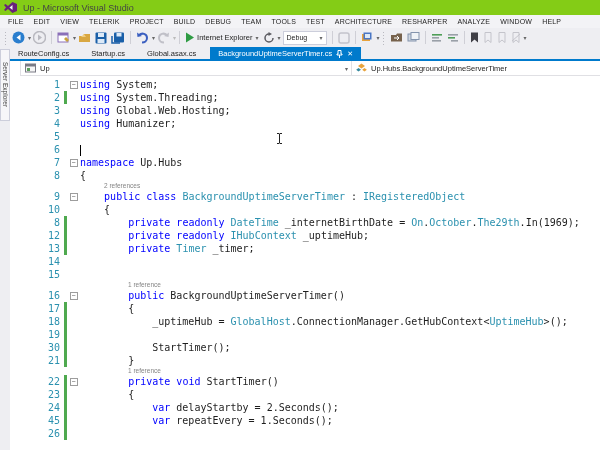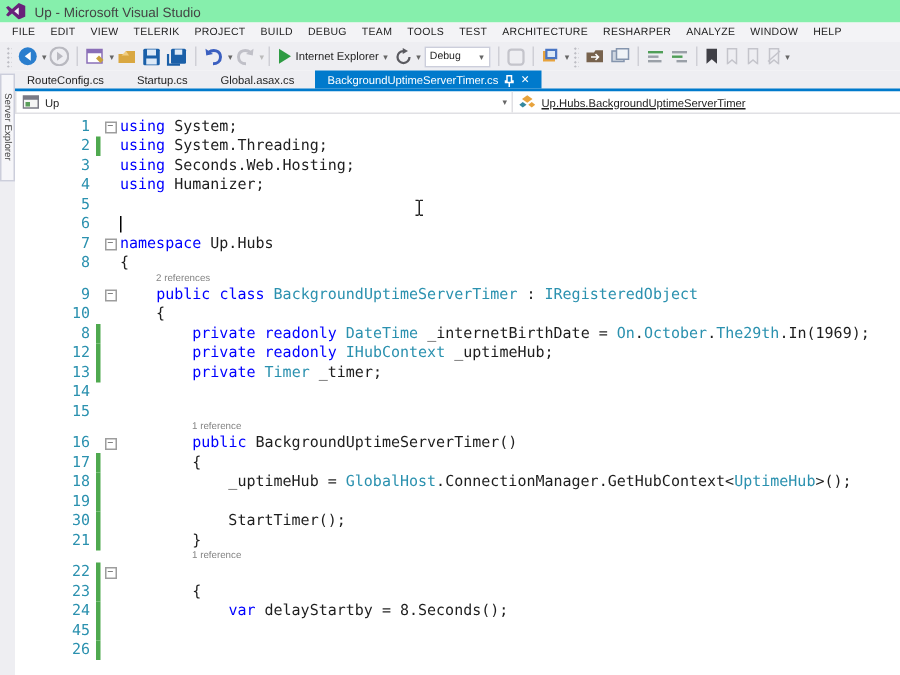--- a/index.html
+++ b/index.html
@@ -3,21 +3,21 @@
 <meta charset="utf-8">
 <style>
   * { margin:0; padding:0; box-sizing:border-box; }
   html,body { width:600px; height:450px; overflow:hidden; }
   body {
     font-family:"Liberation Sans", sans-serif;
     background:#fff; color:#1e1e1e; position:relative;
     width:600px; height:450px;
   }
   
-  .titlebar { height:15px; background:#86efac; display:flex; align-items:center; padding-left:4px;text-align:center; }
+  .titlebar { height:15px; background:#84cc16; display:flex; align-items:center; padding-left:4px;text-align:center; }
   .vs-logo { width:13px; height:11px; margin-right:6px; flex:0 0 auto; }
   .title-text { font-size:9px; color:#444; }
   
   .menubar { height:13px; background:#f3f3f6; display:flex; align-items:center; padding-left:3px; }
   .menu-item { font-size:7px; color:#1e1e1e; padding:0 5px; cursor:default; letter-spacing:.2px; }
   
   .toolbar { height:19px; background:#eeeef2; display:flex; align-items:center; padding-left:2px; }
   .tbtn { display:inline-flex; align-items:center; justify-content:center; height:16px; padding:0 1px; margin:0 1px; }
   .tsep { width:1px; height:13px; background:#cfcfd6; margin:0 3px; }
   .tdd { font-size:6px; color:#666; margin-left:1px; }
@@ -28,25 +28,25 @@
   .combo { display:flex; align-items:center; justify-content:space-between; width:44px; height:14px;
     background:#fff; border:1px solid #cccedb; font-size:7px; padding:0 3px; margin:0 2px; }
   
   .tabstrip { height:14px; background:#eeeef2; display:flex; align-items:center; padding-left:10px;
     border-bottom:2px solid #007acc; }
   .tab { font-size:7.5px; color:#1e1e1e; padding:2px 8px 1px 8px; margin-right:6px; cursor:default; white-space:nowrap; }
   .tab.active { background:#007acc; color:#fff; display:flex; align-items:center; gap:4px; }
   .tab .tclose { font-size:7px; line-height:7px; }
   
   .navbar { height:15px; background:#fff; border-bottom:1px solid #e0e0e4; display:flex; align-items:stretch;
-    margin-left:10px; border-left:1px solid #e0e0e4; }
+    margin-left:20px; border-left:1px solid #e0e0e4; }
   .nav-left { flex:0 0 330px; display:flex; align-items:center; padding:0 3px 0 4px; }
   .nav-left .spacer { flex:1; }
   .nav-divider { width:1px; background:#e0e0e4; }
-  .nav-right { flex:1; display:flex; align-items:center; padding:0 4px;text-decoration:underline; }
+  .nav-right { flex:1; display:flex; align-items:center; padding:0 4px; }
   .nav-text { font-size:7.5px; color:#1e1e1e; margin-left:4px; white-space:nowrap; }
   .nav-dd { font-size:6px; color:#666; }
   
   .left-rail { position:absolute; left:0; top:47px; bottom:0; width:10px; background:#eeeef2; }
   .vtab { position:absolute; left:0; top:2px; width:10px; height:72px; background:#f6f6f9;
     border:1px solid #cccedb; display:flex; align-items:center; justify-content:center; }
   .vtab span { writing-mode:vertical-rl; font-size:6.5px; color:#424242; white-space:nowrap; }
   
   .editor { position:absolute; left:10px; right:0; top:77px; bottom:0; background:#fff; overflow:hidden;
     font-family:"DejaVu Sans Mono","Liberation Mono",monospace; }
@@ -308,21 +308,21 @@
       <div class="row">
         <span class="gut-num">2</span>
         <span class="gut-chg green"></span>
         <span class="gut-fold"></span>
         <span class="code"><span class="tok-k">using</span><span class="tok-p"> System.Threading;</span></span>
       </div>
       <div class="row">
         <span class="gut-num">3</span>
         <span class="gut-chg"></span>
         <span class="gut-fold"></span>
-        <span class="code"><span class="tok-k">using</span><span class="tok-p"> Seconds.Web.Hosting;</span></span>
+        <span class="code"><span class="tok-k">using</span><span class="tok-p"> Global.Web.Hosting;</span></span>
       </div>
       <div class="row">
         <span class="gut-num">4</span>
         <span class="gut-chg"></span>
         <span class="gut-fold"></span>
         <span class="code"><span class="tok-k">using</span><span class="tok-p"> Humanizer;</span></span>
       </div>
       <div class="row">
         <span class="gut-num">5</span>
         <span class="gut-chg"></span>
@@ -438,37 +438,39 @@
       </div>
       <div class="row-lens">
         <span class="lens-text" style="margin-left: 118px;">1 reference</span>
       </div>
       <div class="row">
         <span class="gut-num">22</span>
         <span class="gut-chg green"></span>
         <span class="gut-fold">
           <span class="fold-box">−</span>
         </span>
+        <span class="code"><span class="tok-p">        </span><span class="tok-k">private</span><span class="tok-p"> </span><span class="tok-k">void</span><span class="tok-p"> StartTimer()</span></span>
       </div>
       <div class="row">
         <span class="gut-num">23</span>
         <span class="gut-chg green"></span>
         <span class="gut-fold"></span>
         <span class="code"><span class="tok-p">        {</span></span>
       </div>
       <div class="row">
         <span class="gut-num">24</span>
         <span class="gut-chg green"></span>
         <span class="gut-fold"></span>
-        <span class="code"><span class="tok-p">            </span><span class="tok-k">var</span><span class="tok-p"> delayStartby = 8.Seconds();</span></span>
+        <span class="code"><span class="tok-p">            </span><span class="tok-k">var</span><span class="tok-p"> delayStartby = 2.Seconds();</span></span>
       </div>
       <div class="row">
         <span class="gut-num">45</span>
         <span class="gut-chg green"></span>
         <span class="gut-fold"></span>
+        <span class="code"><span class="tok-p">            </span><span class="tok-k">var</span><span class="tok-p"> repeatEvery = 1.Seconds();</span></span>
       </div>
       <div class="row">
         <span class="gut-num">26</span>
         <span class="gut-chg green"></span>
         <span class="gut-fold"></span>
         <span class="code"></span>
       </div>
     </div>
 </div>
 

